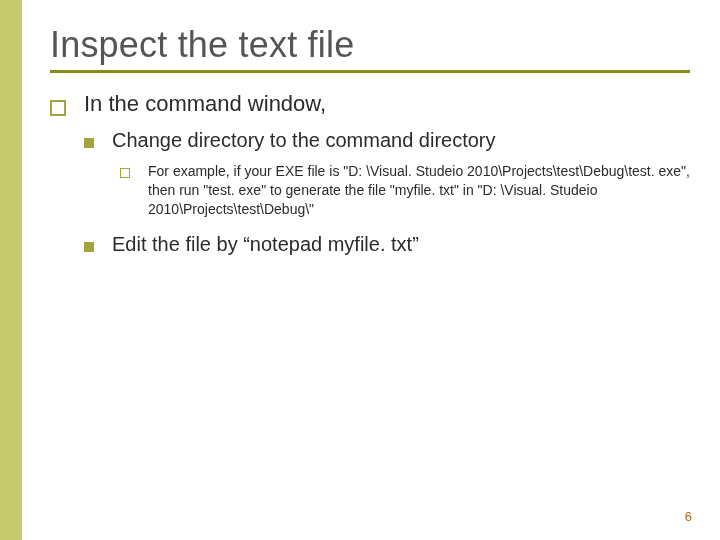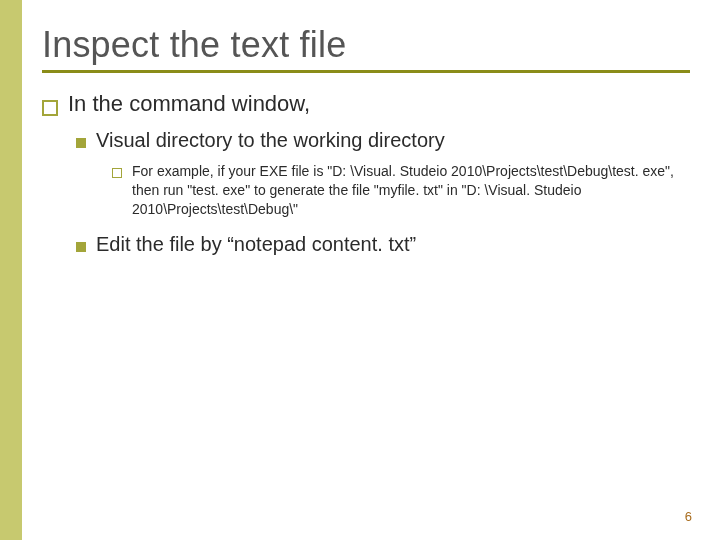--- a/index.html
+++ b/index.html
@@ -10,37 +10,37 @@
     color:#2b2b2b;
     position:relative;
     box-sizing:border-box;
   }
   .sidebar{
     position:absolute;left:0;top:0;width:22px;height:540px;
     background:#c7c96f; 
   }
   .slide{
     position:absolute;left:22px;top:0;right:0;bottom:0;
-    padding:24px 30px 20px 20px;
+    padding:24px 30px 20px 28px;
     box-sizing:border-box;
   }
   .title{
     font-size:36px;
     color:#555;
     margin:0 0 4px 0;
     font-weight:400;
     letter-spacing:0.2px;
   }
   .rule{
     height:3px;background:#8a8c18;margin:2px 0 18px 0;
   }
   .lvl1{margin:0 0 12px 0;font-size:22px;}
   .lvl2{margin:0 0 10px 34px;font-size:20px;}
   .lvl3{margin:0 0 14px 70px;font-size:14px;line-height:1.35;}
-  .bullet-row{display:flex;align-items:flex-start;gap:10px;}
+  .bullet-row{display:flex;align-items:flex-start;gap:18px;}
   .b-outline-sq{
     width:12px;height:12px;border:2px solid #a3a53a;
     margin-top:9px;flex:0 0 auto;
   }
   .b-solid-sq{
     width:10px;height:10px;background:#a3a53a;
     margin-top:9px;flex:0 0 auto;
   }
   .b-tiny-outline{
     width:8px;height:8px;border:1.5px solid #a3a53a;
@@ -62,28 +62,28 @@
   <h1 class="title">Inspect the text file</h1>
   <div class="rule"></div>
 
   <div class="lvl1 bullet-row">
     <span class="b-outline-sq"></span>
     <span class="txt">In the command window,</span>
   </div>
 
   <div class="lvl2 bullet-row">
     <span class="b-solid-sq"></span>
-    <span class="txt">Visual directory to the working directory</span>
+    <span class="txt">Change directory to the command directory</span>
   </div>
 
   <div class="lvl3 bullet-row">
     <span class="b-tiny-outline"></span>
     <span class="txt">For example, if your EXE file is "D: \Visual. Studeio 2010\Projects\test\Debug\test. exe", then run "test. exe" to generate the file "myfile. txt" in "D: \Visual. Studeio 2010\Projects\test\Debug\"</span>
   </div>
 
 
   <div class="lvl2 bullet-row">
     <span class="b-solid-sq"></span>
-    <span class="txt">Edit the file by “notepad content. txt”</span>
+    <span class="txt">Edit the file by “notepad myfile. txt”</span>
   </div>
 
   <div class="pagenum">6</div>
 </div>
 
 </body></html>

